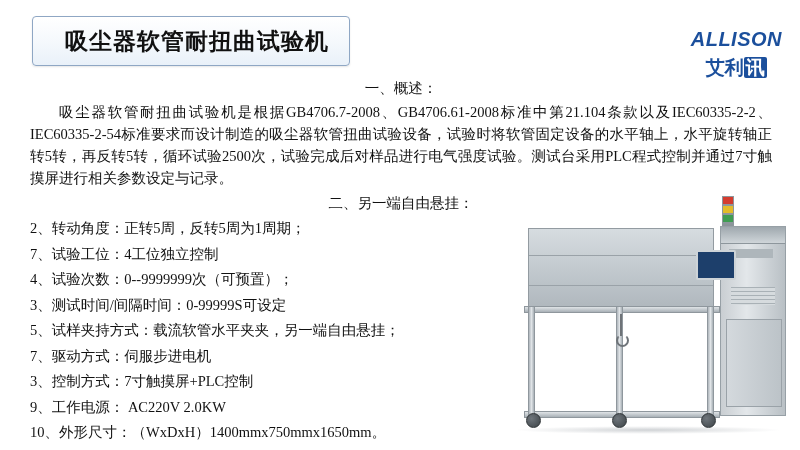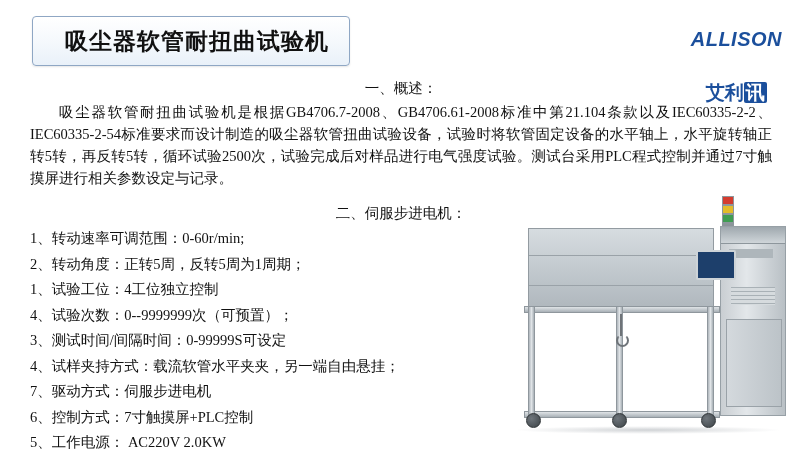--- a/index.html
+++ b/index.html
@@ -62,21 +62,20 @@
     font-weight: bold;
     font-style: italic;
     color: #1b4f9c;
     letter-spacing: 0.5px;
   }
   .logo-cn {
     font-family: "Liberation Sans", sans-serif;
     font-size: 19px;
     font-weight: bold;
     color: #1b4f9c;
-    margin-top: 25px;
   }
   .logo-cn .boxed {
     background: #1b4f9c;
     color: #ffffff;
     padding: 0 2px;
     border-radius: 2px;
   }
 
   
   .content {
@@ -90,21 +89,21 @@
     color: #111111;
     margin: 0 0 2px 0;
     line-height: 21px;
     text-align: center;
   }
   .para {
     font-size: 14.5px;
     color: #111111;
     line-height: 22px;
     text-align: justify;
-    margin: 0 0 14px 0;
+    margin: 0 0 4px 0;
     text-indent: 2em;
   }
   .spec-list {
     margin: 0;
     padding: 0;
     list-style: none;
   }
   .spec-list li {
     font-size: 14.5px;
     color: #111111;
@@ -280,31 +279,30 @@
   </div>
 
   <div class="logo">
     <span class="logo-latin">ALLISON</span>
     <span class="logo-cn"><span>艾利</span><span class="boxed">讯</span></span>
   </div>
 
   <div class="content">
     <p class="heading">一、概述：</p>
     <p class="para">吸尘器软管耐扭曲试验机是根据GB4706.7-2008、GB4706.61-2008标准中第21.104条款以及IEC60335-2-2、IEC60335-2-54标准要求而设计制造的吸尘器软管扭曲试验设备，试验时将软管固定设备的水平轴上，水平旋转轴正转5转，再反转5转，循环试验2500次，试验完成后对样品进行电气强度试验。测试台采用PLC程式控制并通过7寸触摸屏进行相关参数设定与记录。</p>
-    <p class="heading">二、伺服步进电机：</p>
+    <p class="heading">二、另一端自由悬挂：</p>
     <ul class="spec-list">
-      <li>1、转动速率可调范围：0-60r/min;</li>
       <li>2、转动角度：正转5周，反转5周为1周期；</li>
-      <li>1、试验工位：4工位独立控制</li>
+      <li>7、试验工位：4工位独立控制</li>
       <li>4、试验次数：0--9999999次（可预置）；</li>
       <li>3、测试时间/间隔时间：0-99999S可设定</li>
-      <li>4、试样夹持方式：载流软管水平夹夹，另一端自由悬挂；</li>
+      <li>5、试样夹持方式：载流软管水平夹夹，另一端自由悬挂；</li>
       <li>7、驱动方式：伺服步进电机</li>
-      <li>6、控制方式：7寸触摸屏+PLC控制</li>
-      <li>5、工作电源：  AC220V   2.0KW</li>
+      <li>3、控制方式：7寸触摸屏+PLC控制</li>
+      <li>9、工作电源：  AC220V   2.0KW</li>
       <li>10、外形尺寸：（WxDxH）1400mmx750mmx1650mm。</li>
     </ul>
   </div>
 
   <div class="photo">
     <div class="mach-tower">
       <i class="tw-red"></i>
       <i class="tw-yellow"></i>
       <i class="tw-green"></i>
       <i class="tw-base"></i>

